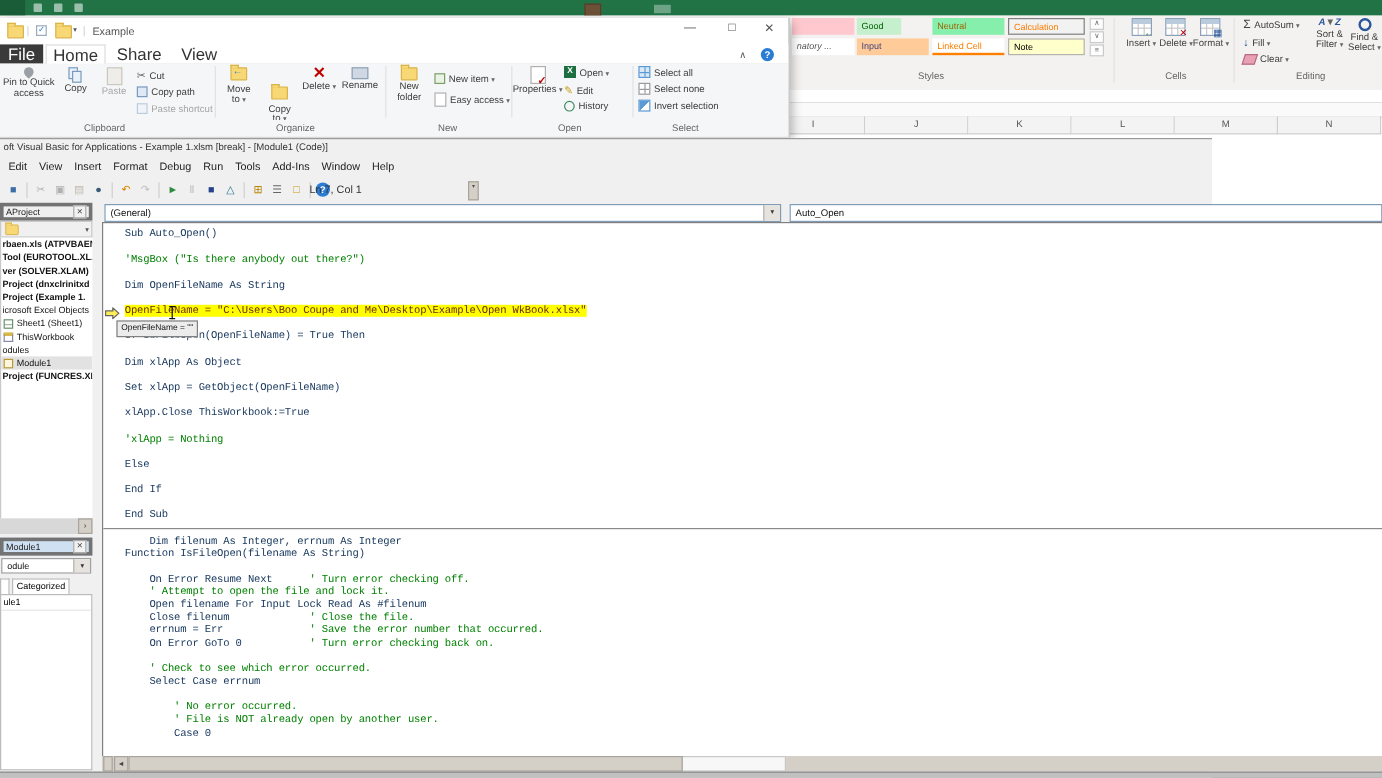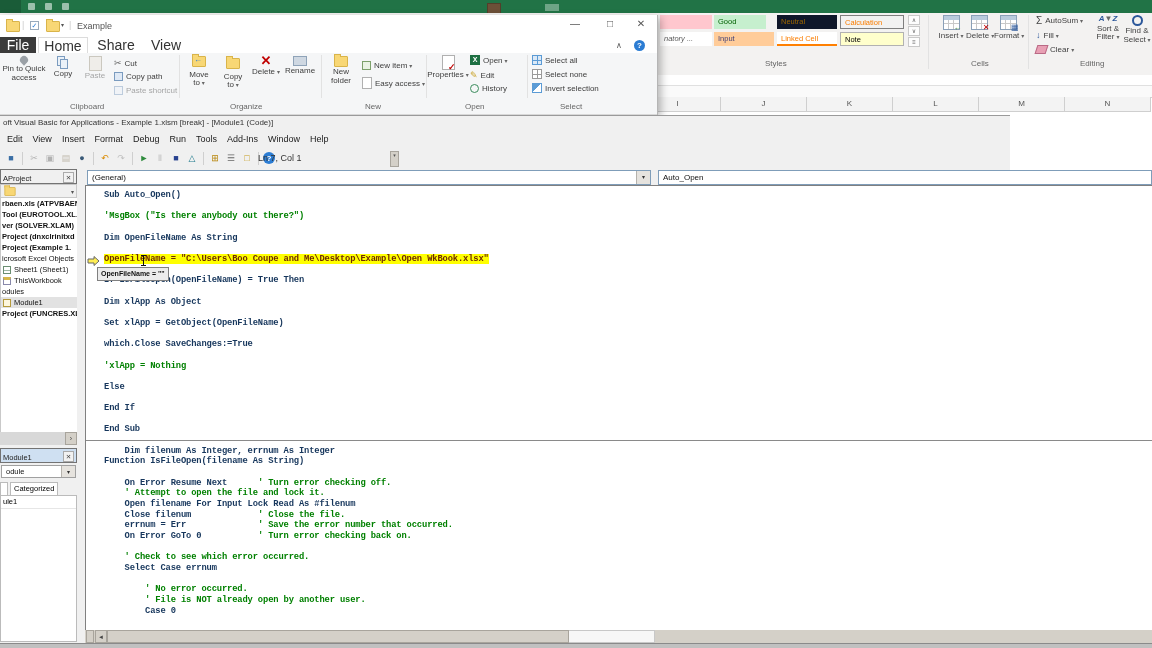--- a/index.html
+++ b/index.html
@@ -44,21 +44,21 @@
   .copy-ic{width:12px;height:13px;position:relative;}
   .copy-ic i,.copy-ic b{position:absolute;width:8px;height:10px;background:#eaf1f8;border:1px solid #7a9bbf;box-sizing:border-box;}
   .copy-ic i{left:0;top:0;} .copy-ic b{left:3px;top:3px;}
   .doc-ic{width:11px;height:13px;background:#fff;border:1px solid #b0b0b0;position:relative;}
   
   #vba{left:0;top:115px;width:1010px;height:533px;background:#f0f0f0;border-top:1px solid #9a9a9a;}
   .vm{font-size:9px;color:#222;padding:2px 5px;}
   .tbi{width:14px;height:14px;border-radius:2px;display:flex;align-items:center;justify-content:center;font-size:9px;}
   .tbi.help{background:#2b7cd3;color:#fff;border-radius:50%;width:12px;height:12px;font-size:8px;font-weight:bold;}
   .tbsep{width:1px;height:13px;background:#cfcfcf;margin:0 2px;}
-  .panelhdr{background:#f0f0f0;border:1px solid #737373;font-size:7.5px;color:#222;display:flex;align-items:flex-end;box-sizing:border-box;}
+  .panelhdr{background:#f0f0f0;border:3px solid #737373;font-size:7.5px;color:#222;display:flex;align-items:center;box-sizing:border-box;}
   .xbox{width:11px;height:11px;border:1px solid #aaa;background:#f2f2f2;font-size:6.5px;line-height:9px;text-align:center;color:#444;box-sizing:border-box;}
   .ti{height:11px;font-size:7.5px;line-height:11px;color:#111;white-space:nowrap;display:flex;align-items:center;overflow:hidden;}
   .ti .ic{width:8px;height:8px;margin:0 3px 0 2px;flex:0 0 auto;box-sizing:border-box;}
   .ic-sheet{background:linear-gradient(#9fb9a5,#9fb9a5) 0 70%/100% 1px no-repeat,#fff;border:1px solid #6b8f72;}
   .ic-book{background:#fff;border:1px solid #88a;border-top:3px solid #d8b84a;}
   .ic-module{background:#fdf6dd;border:1px solid #b59a3c;}
   .combo{background:#fff;border:1px solid #7f9db9;box-sizing:border-box;font-size:8px;color:#111;display:flex;align-items:center;}
   .combo .txt{flex:1;padding-left:4px;white-space:nowrap;overflow:hidden;}
   .combo .btn{width:13px;align-self:stretch;background:#e6e3de;border-left:1px solid #b5b2ac;font-size:6px;color:#333;text-align:center;line-height:13px;}
   #code-area{background:#fff;border-left:1px solid #808080;border-top:1px solid #808080;overflow:hidden;}
@@ -83,23 +83,23 @@
     <div class="abs qa" style="left:45px;"></div>
     <div class="abs qa" style="left:62px;"></div>
     <div class="abs" style="left:487px;top:3px;width:12px;height:9px;background:#7a4a36;border:1px solid #5c3526;opacity:.85;"></div>
     <div class="abs" style="left:545px;top:4px;width:14px;height:7px;background:rgba(255,255,255,.35);"></div>
   </div>
 
   <div class="abs" id="xl-ribbon">
 
     <div class="abs stylecell" style="left:660px;top:2px;width:52px;background:#ffc7ce;"></div>
     <div class="abs stylecell" style="left:660px;top:19px;width:52px;background:#fff;color:#595959;font-style:italic;">natory ...</div>
-    <div class="abs stylecell" style="left:714px;top:2px;width:52px;background:#c6efce;color:#006100;">Good</div>
+    <div class="abs stylecell" style="left:714px;top:2px;width:37px;background:#c6efce;color:#006100;">Good</div>
     <div class="abs stylecell" style="left:714px;top:19px;width:60px;background:#ffcc99;color:#3f3f76;">Input</div>
-    <div class="abs stylecell" style="left:777px;top:2px;width:60px;background:#0f172a;color:#9c6500;">Neutral</div>
+    <div class="abs stylecell" style="left:777px;top:2px;width:60px;background:#86efac;color:#9c6500;">Neutral</div>
     <div class="abs stylecell" style="left:777px;top:19px;width:60px;background:#fff;color:#fa7d00;border-bottom:2px solid #ff8001;">Linked Cell</div>
     <div class="abs stylecell" style="left:840px;top:2px;width:64px;background:#f2f2f2;color:#fa7d00;border:1px solid #7f7f7f;">Calculation</div>
     <div class="abs stylecell" style="left:840px;top:19px;width:64px;background:#ffffcc;color:#000;border:1px solid #b2b2b2;">Note</div>
     <div class="abs gallbtn" style="left:908px;top:2px;">∧</div>
     <div class="abs gallbtn" style="left:908px;top:13px;">∨</div>
     <div class="abs gallbtn" style="left:908px;top:24px;">≡</div>
     <div class="abs grp-label" style="left:765px;top:46px;">Styles</div>
     <div class="abs vsep" style="left:928px;top:2px;height:54px;"></div>
 
     <div class="abs xl-btn" style="left:938px;top:2px;width:26px;">
@@ -208,21 +208,21 @@
       </div>
       <div class="abs xsm dis" style="left:114px;top:33px;">
         <span class="box-ic"></span>
         <span>Paste shortcut</span>
       </div>
       <div class="abs vsep" style="left:179px;top:2px;height:43px;"></div>
       <div class="abs xbtn" style="left:183px;top:3px;width:32px;">
         <span style="position:relative;"><span class="folder" style="display:inline-block;"></span><span style="position:absolute;left:2px;top:0px;color:#2b7cd3;font-size:8px;font-weight:bold;">←</span></span>
         <span class="dd">Move to</span>
       </div>
-      <div class="abs xbtn" style="left:217px;top:5px;width:32px;justify-content:center;">
+      <div class="abs xbtn" style="left:217px;top:19px;width:32px;justify-content:center;">
         <span style="position:relative;"><span class="folder" style="display:inline-block;"></span></span>
         <span class="dd">Copy to</span>
       </div>
       <div class="abs xbtn" style="left:251px;top:1px;width:30px;">
         <span style="color:#c00000;font-size:13px;font-weight:bold;line-height:13px;">✕</span>
         <span class="dd">Delete</span>
       </div>
       <div class="abs xbtn" style="left:283px;top:3px;width:34px;">
         <span style="width:12px;height:8px;background:#cfd8e2;border:1px solid #8fa3b8;display:inline-block;"></span>
         <span>Rename</span>
@@ -388,37 +388,37 @@
       <div style="height:12px;font-size:7.5px;line-height:12px;padding-left:2px;border-bottom:1px solid #e6e6e6;">ule1</div>
     </div>
 
     <div class="abs combo" style="left:87px;top:54px;width:564px;height:15px;">
       <span class="txt">(General)</span>
       <span class="btn">▾</span>
     </div>
     <div class="abs combo" style="left:658px;top:54px;width:494px;height:15px;">
       <span class="txt">Auto_Open</span>
     </div>
-    <div class="abs" id="code-area" style="left:85px;top:69px;width:1067px;height:445px;font-weight:bold;">
+    <div class="abs" id="code-area" style="left:85px;top:69px;width:1067px;height:445px;">
       <div class="abs" id="code-lines" style="left:18px;top:4px;right:0;">
           <div class="cl"><span class="c-k">Sub Auto_Open()</span></div>
           <div class="cl"></div>
           <div class="cl"><span class="c-c">'MsgBox ("Is there anybody out there?")</span></div>
           <div class="cl"></div>
           <div class="cl"><span class="c-k">Dim OpenFileName As String</span></div>
           <div class="cl"></div>
           <div class="cl"><span class="c-h">OpenFileName = "C:\Users\Boo Coupe and Me\Desktop\Example\Open WkBook.xlsx"</span></div>
           <div class="cl"></div>
           <div class="cl"><span class="c-k">If IsFileOpen(OpenFileName) = True Then</span></div>
           <div class="cl"></div>
           <div class="cl"><span class="c-k">Dim xlApp As Object</span></div>
           <div class="cl"></div>
           <div class="cl"><span class="c-k">Set xlApp = GetObject(OpenFileName)</span></div>
           <div class="cl"></div>
-          <div class="cl"><span class="c-k">which.Close SaveChanges:=True</span></div>
+          <div class="cl"><span class="c-k">xlApp.Close ThisWorkbook:=True</span></div>
           <div class="cl"></div>
           <div class="cl"><span class="c-c">'xlApp = Nothing</span></div>
           <div class="cl"></div>
           <div class="cl"><span class="c-k">Else</span></div>
           <div class="cl"></div>
           <div class="cl"><span class="c-k">End If</span></div>
           <div class="cl"></div>
           <div class="cl"><span class="c-k">End Sub</span></div>
           <div class="cl sep"></div>
           <div class="cl"><span class="c-k">    Dim filenum As Integer, errnum As Integer</span></div>

